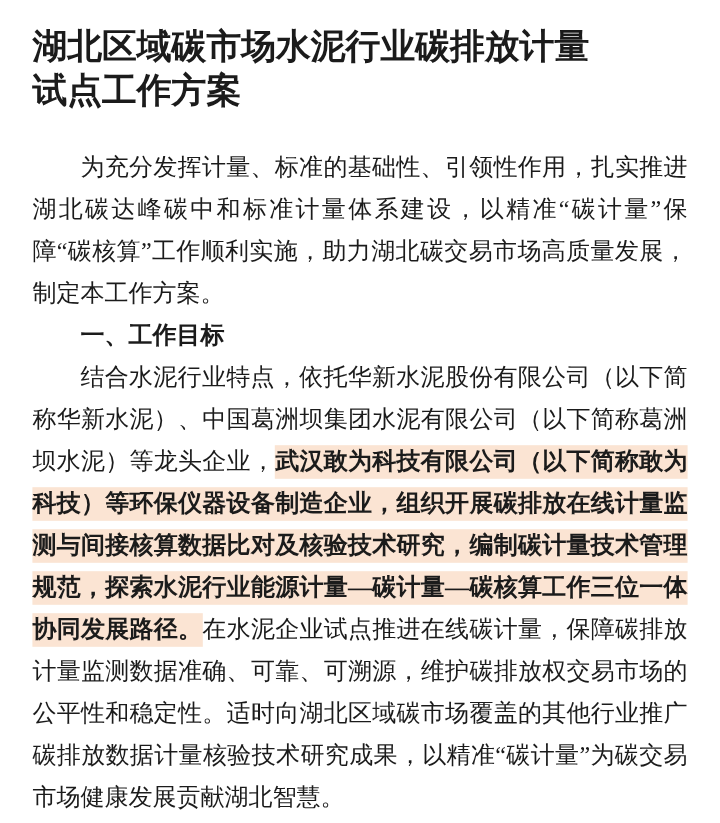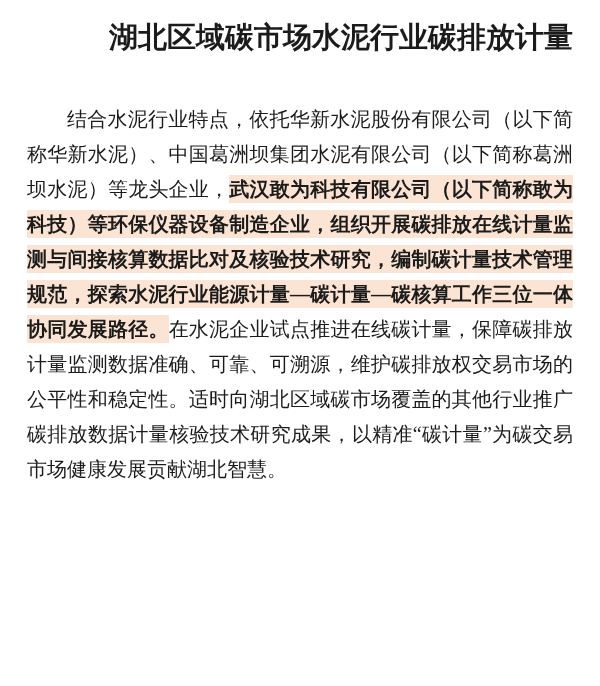--- a/index.html
+++ b/index.html
@@ -12,26 +12,26 @@
   .page {
     position: relative;
     width: 600px;
     height: 686px;
     background: var(--bg);
     padding: 21px 27px 0 27px;
     overflow: hidden;
     color: var(--txt);
   }
   .doc-title {
-    font-family: Liberation Mono, monospace;
+    font-family: Liberation Sans, sans-serif;
     font-size: 29px;
     font-weight: bold;
     line-height: 37px;
-    text-align: right;
-    margin-bottom: 44px;
+    text-align: left;
+    margin-bottom: 28px;
     color: var(--txt);
   }
   .doc-title .title-line { display: block; }
   .body-para {
     font-family: "Liberation Serif", "DejaVu Serif", serif;
     font-size: 20px;
     line-height: 35px;
     text-align: justify;
     text-indent: 2em;
     color: var(--txt);
@@ -50,19 +50,22 @@
     font-weight: bold;
   }
 </style>
 </head>
 <body>
 
 <div class="page">
 
   <h1 class="doc-title">
     <span class="title-line">湖北区域碳市场水泥行业碳排放计量</span>
+    <span class="title-line">试点工作方案</span>
   </h1>
 
+  <p class="body-para">为充分发挥计量、标准的基础性、引领性作用，扎实推进湖北碳达峰碳中和标准计量体系建设，以精准“碳计量”保障“碳核算”工作顺利实施，助力湖北碳交易市场高质量发展，制定本工作方案。</p>
 
+  <h2 class="section-heading">一、工作目标</h2>
 
   <p class="body-para"><span>结合水泥行业特点，依托华新水泥股份有限公司（以下简称华新水泥）、中国葛洲坝集团水泥有限公司（以下简称葛洲坝水泥）等龙头企业，</span><span class="highlight">武汉敢为科技有限公司（以下简称敢为科技）等环保仪器设备制造企业，组织开展碳排放在线计量监测与间接核算数据比对及核验技术研究，编制碳计量技术管理规范，探索水泥行业能源计量—碳计量—碳核算工作三位一体协同发展路径。</span><span>在水泥企业试点推进在线碳计量，保障碳排放计量监测数据准确、可靠、可溯源，维护碳排放权交易市场的公平性和稳定性。适时向湖北区域碳市场覆盖的其他行业推广碳排放数据计量核验技术研究成果，以精准“碳计量”为碳交易市场健康发展贡献湖北智慧。</span></p>
 
 </div>
 
 </body></html>

